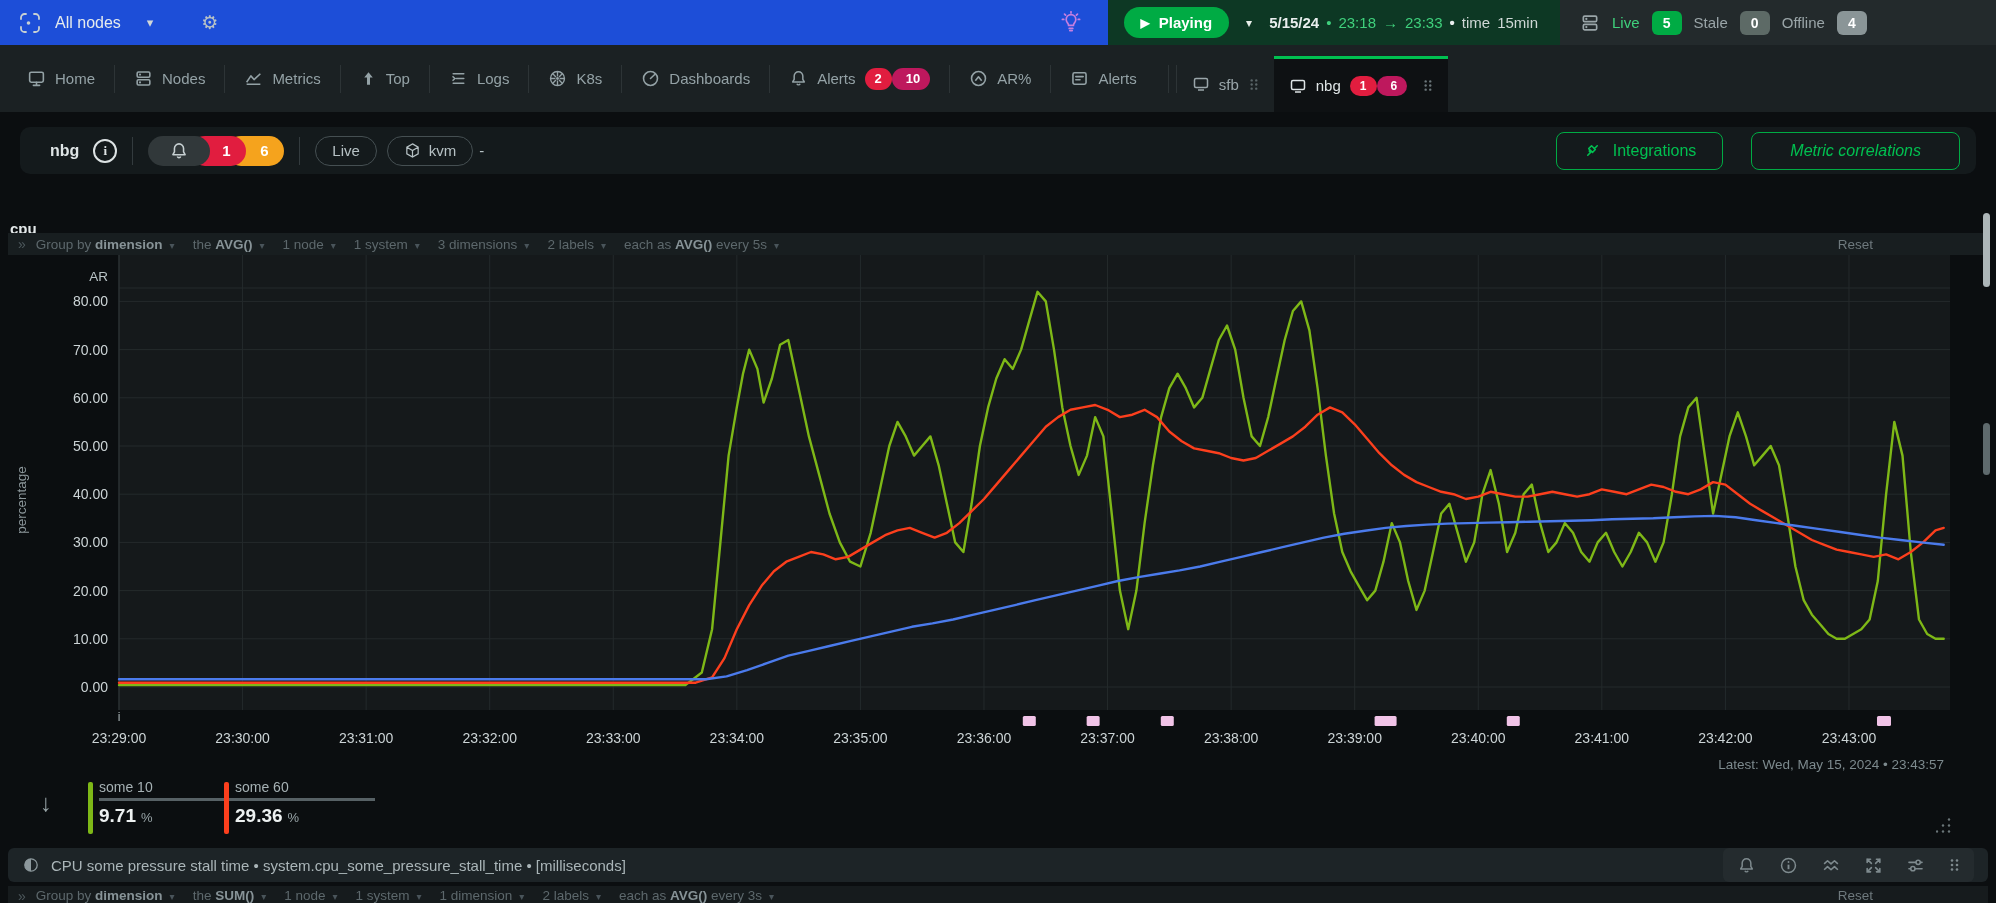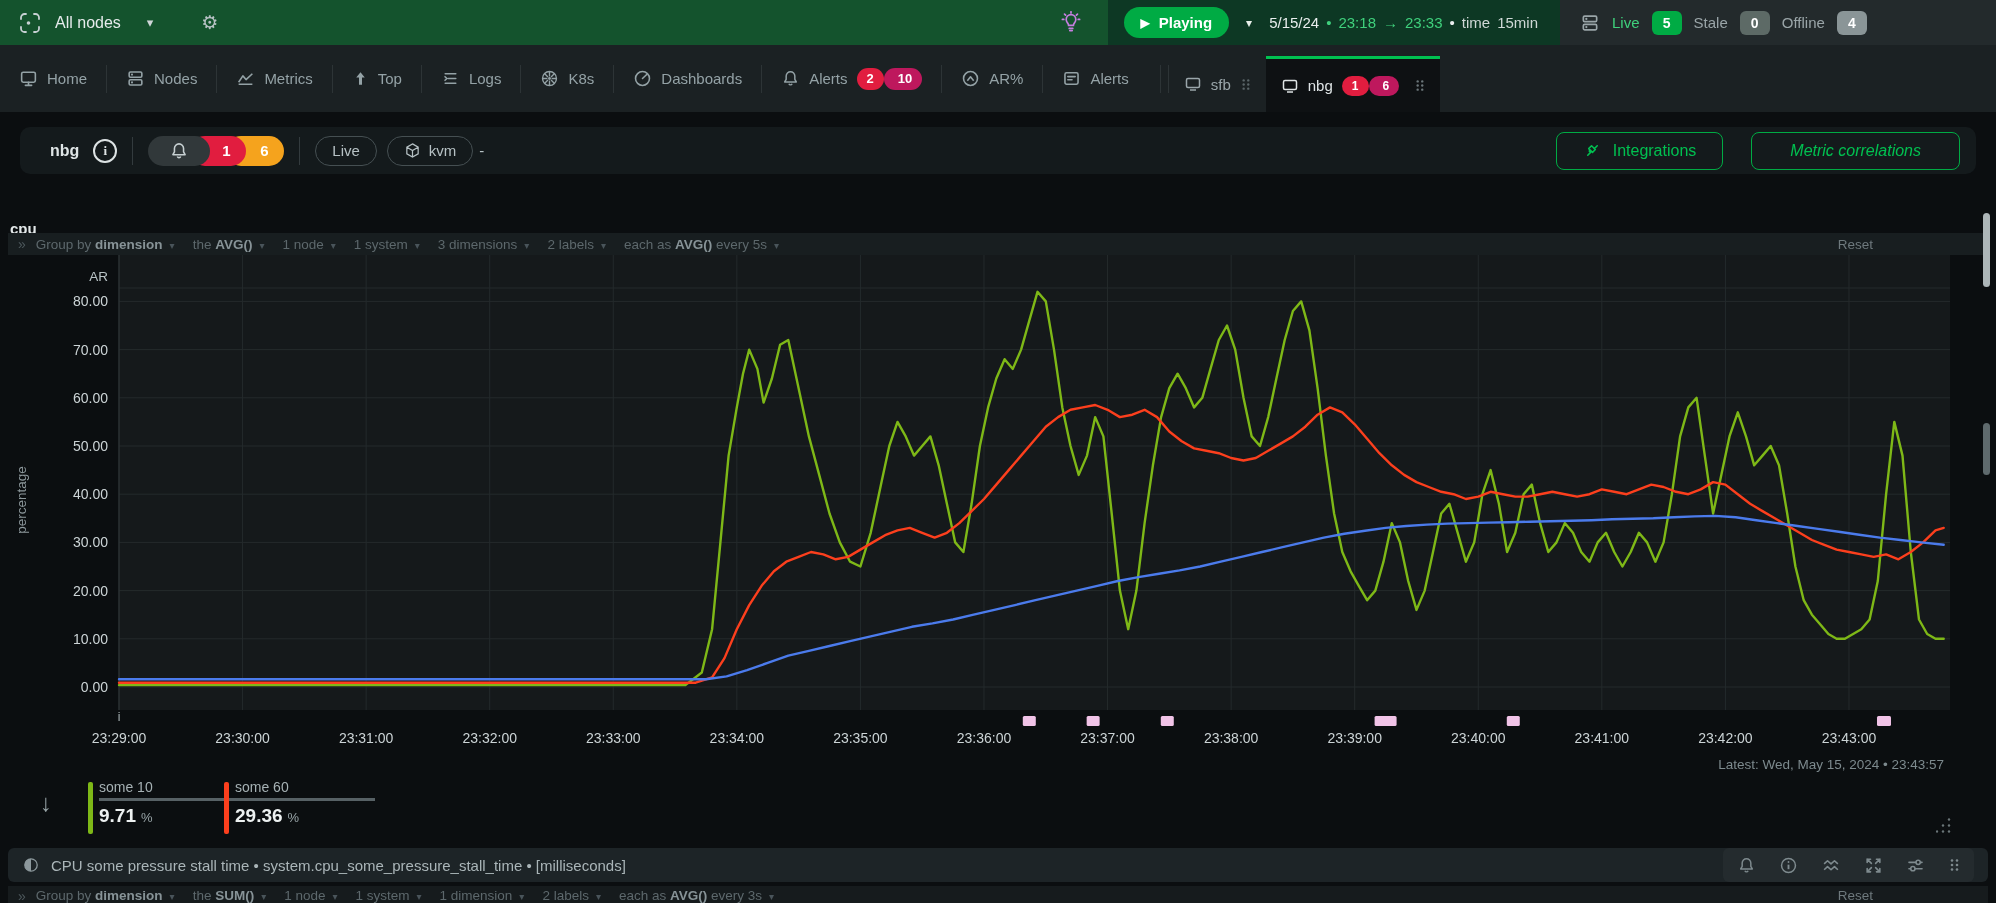--- a/index.html
+++ b/index.html
@@ -1,45 +1,45 @@
 <!DOCTYPE html>
 <html><head>
 <meta charset="utf-8">
 <style>
   * { margin:0; padding:0; box-sizing:border-box; }
   html,body { width:1996px; height:903px; background:#0b0e10; overflow:hidden;
               font-family:"Liberation Sans","DejaVu Sans",sans-serif; color:#c7d0d3; }
 
   
   .topbar { position:absolute; top:0; left:0; width:1996px; height:45px;
-            background:#14532d; display:flex; align-items:center; }
+            background:#1d4ed8; display:flex; align-items:center; }
   .brand { margin-left:18px; display:flex; align-items:center; }
   .scope-label { margin-left:13px; font-size:16px; color:#e6ebec; }
   .scope-caret { margin-left:26px; color:#cfd6d8; font-size:13px; cursor:pointer; }
   .gear { margin-left:48px; font-size:19px; color:#b9c3c6; cursor:pointer; }
   .topbar-spacer { flex:1; }
   .bulb { margin-right:26px; }
   .time-box { height:45px; background:#0d3824; display:flex; align-items:center; padding:0 22px 0 16px; }
   .play-btn { height:31px; border-radius:16px; background:#00ab44; color:#fff; display:flex;
               align-items:center; gap:9px; padding:0 17px; font-size:15px; font-weight:bold; cursor:pointer; border:none; }
   .play-tri { font-size:12px; }
   .time-caret { color:#e8efea; font-size:12px; margin:0 17px; cursor:pointer; }
   .tf { font-size:15px; display:flex; gap:7px; align-items:center; white-space:nowrap; }
-  .tf .w { color:#e9eeee; } .tf .g { color:#3fd07c; } .tf .d { color:#cfd8d6; }
+  .tf .w { color:#e9eeee;font-weight:bold; } .tf .g { color:#3fd07c; } .tf .d { color:#cfd8d6; }
   .node-counts { height:45px; background:#232a2c; display:flex; align-items:center;
                  padding:0 22px 0 20px; gap:12px; min-width:436px; }
   .nc-label { font-size:15px; }
   .nc-live { color:#3fd07c; } .nc-dim { color:#9aa5a8; }
   .nc-badge { min-width:30px; height:24px; border-radius:6px; color:#fff; font-size:14px; font-weight:bold;
               display:flex; align-items:center; justify-content:center; padding:0 8px; cursor:pointer; }
   .b-green { background:#00ab44; } .b-gray { background:#5d6a66; } .b-light { background:#8a9597; }
 
   
   .navbar { position:absolute; top:45px; left:0; width:1996px; height:67px;
-            background:#1b2123; display:flex; align-items:stretch; }
+            background:#1b2123; display:flex; align-items:stretch;padding-left:8px; }
   .nav-item { display:flex; align-items:center; gap:9px; padding:0 19px; color:#94a2a6;
               font-size:15px; cursor:pointer; white-space:nowrap; }
   .nav-sep { width:1px; height:28px; background:#2d3436; align-self:center; }
   .badge-pill { height:22px; border-radius:11px; color:#fff; font-size:13px; font-weight:bold;
                 display:flex; align-items:center; justify-content:center; padding:0 10px; }
   .bp-red { background:#e11d3f; position:relative; z-index:2; }
   .bp-orange { background:#be185d; margin-left:-9px; z-index:1; padding-left:14px; }
   .nav-gap { width:12px; }
   .tabs { display:flex; align-items:flex-end; }
   .tab { height:56px; display:flex; align-items:center; gap:9px; padding:0 15px;

